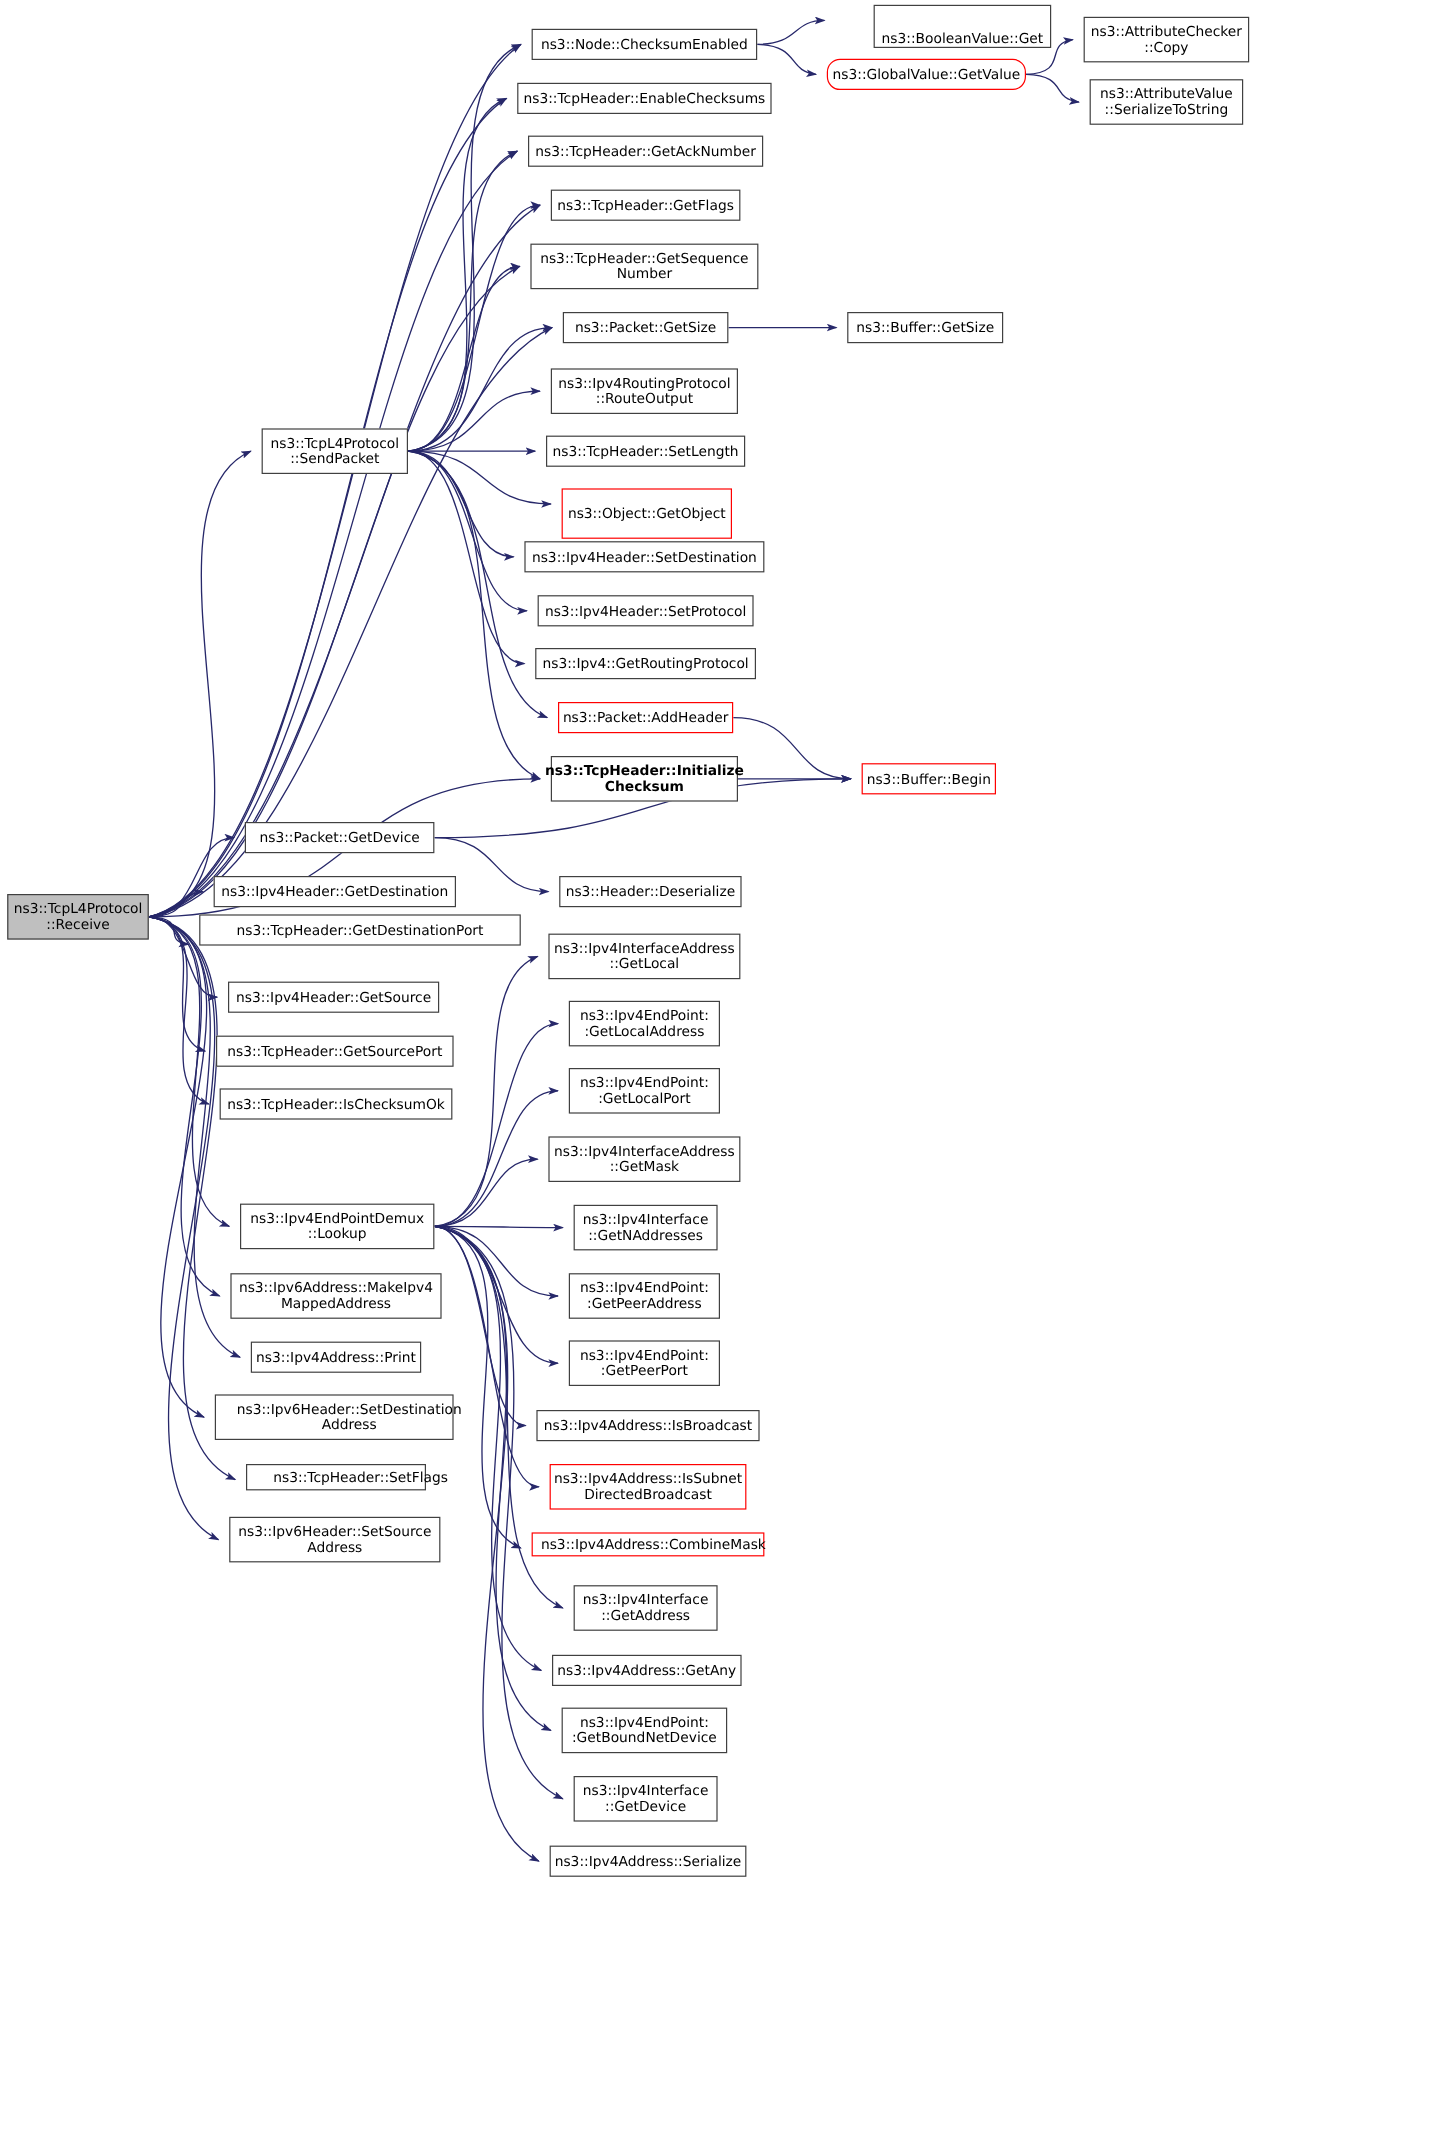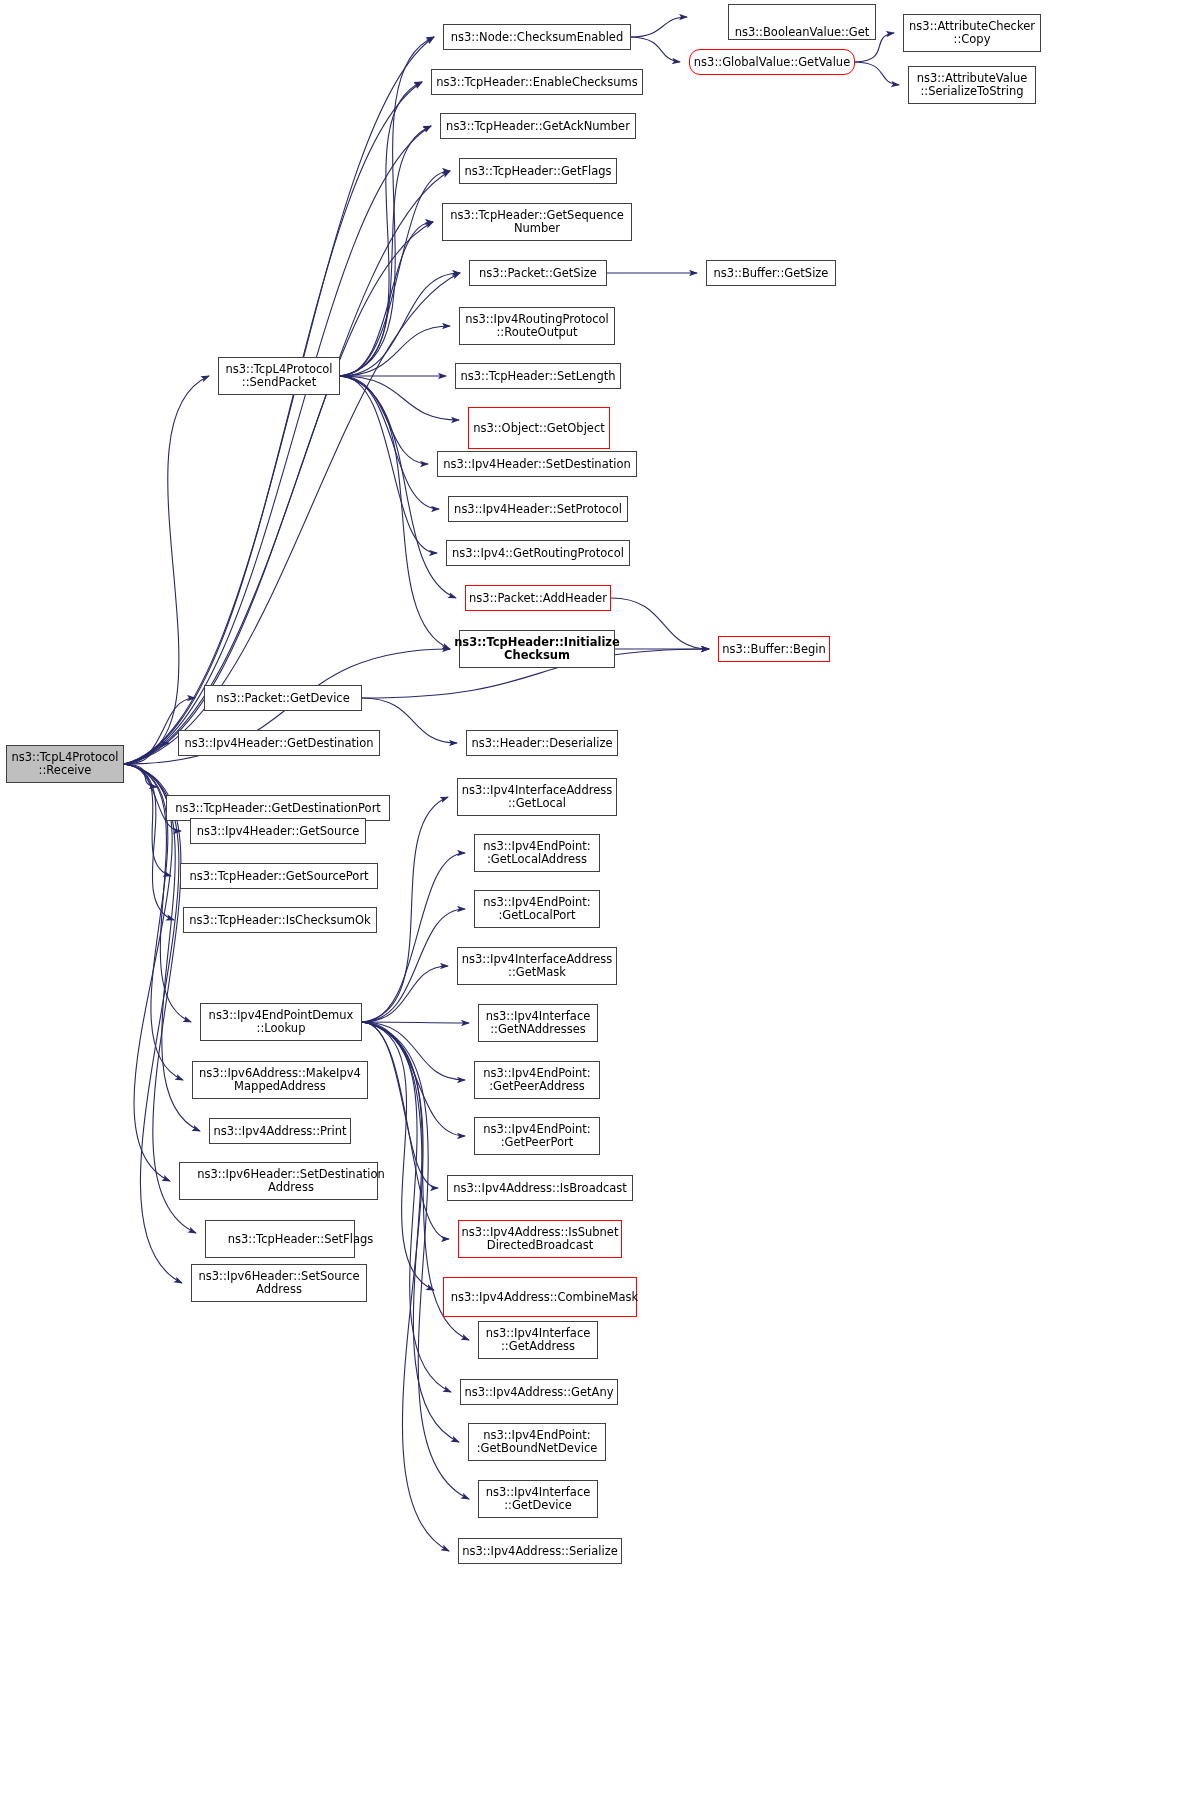--- a/index.html
+++ b/index.html
@@ -146,21 +146,21 @@
       </div>
       <div class="node" style="left: 204px; top: 685px; width: 158px; height: 26px;">
         <span>ns3::Packet::GetDevice</span>
       </div>
       <div class="node" style="left: 466px; top: 730px; width: 152px; height: 26px;">
         <span>ns3::Header::Deserialize</span>
       </div>
       <div class="node" style="left: 178px; top: 730px; width: 202px; height: 26px;">
         <span>ns3::Ipv4Header::GetDestination</span>
       </div>
-      <div class="node" style="left: 166px; top: 795px; width: 224px; height: 26px;">
+      <div class="node" style="left: 166px; top: 762px; width: 268px; height: 26px;">
         <span>ns3::TcpHeader::GetDestinationPort</span>
       </div>
       <div class="node" style="left: 190px; top: 818px; width: 176px; height: 26px;">
         <span>ns3::Ipv4Header::GetSource</span>
       </div>
       <div class="node" style="left: 180px; top: 863px; width: 198px; height: 26px;">
         <span>ns3::TcpHeader::GetSourcePort</span>
       </div>
       <div class="node" style="left: 183px; top: 907px; width: 194px; height: 26px;">
         <span>ns3::TcpHeader::IsChecksumOk</span>
@@ -197,21 +197,21 @@
         <span>ns3::Ipv4EndPoint:
 :GetPeerPort</span>
       </div>
       <div class="node" style="left: 447px; top: 1175px; width: 186px; height: 26px;">
         <span>ns3::Ipv4Address::IsBroadcast</span>
       </div>
       <div class="node red" style="left: 458px; top: 1220px; width: 164px; height: 38px;">
         <span>ns3::Ipv4Address::IsSubnet
 DirectedBroadcast</span>
       </div>
-      <div class="node red" style="left: 443px; top: 1277px; width: 194px; height: 40px; padding-left: 12px;">
+      <div class="node red" style="left: 443px; top: 1277px; width: 194px; height: 20px; padding-left: 12px;">
         <span>ns3::Ipv4Address::CombineMask</span>
       </div>
       <div class="node" style="left: 478px; top: 1321px; width: 120px; height: 38px;">
         <span>ns3::Ipv4Interface
 ::GetAddress</span>
       </div>
       <div class="node" style="left: 460px; top: 1379px; width: 158px; height: 26px;">
         <span>ns3::Ipv4Address::GetAny</span>
       </div>
       <div class="node" style="left: 468px; top: 1423px; width: 138px; height: 38px;">
@@ -229,21 +229,21 @@
         <span>ns3::Ipv6Address::MakeIpv4
 MappedAddress</span>
       </div>
       <div class="node" style="left: 209px; top: 1118px; width: 142px; height: 26px;">
         <span>ns3::Ipv4Address::Print</span>
       </div>
       <div class="node" style="left: 179px; top: 1162px; width: 199px; height: 38px; padding-left: 28px;">
         <span>ns3::Ipv6Header::SetDestination
 Address</span>
       </div>
-      <div class="node" style="left: 205px; top: 1220px; width: 150px; height: 38px; padding-left: 44px;">
+      <div class="node" style="left: 205px; top: 1220px; width: 150px; height: 22px; padding-left: 44px;">
         <span>ns3::TcpHeader::SetFlags</span>
       </div>
       <div class="node" style="left: 191px; top: 1264px; width: 176px; height: 38px;">
         <span>ns3::Ipv6Header::SetSource
 Address</span>
       </div>
       <div class="node" style="left: 728px; top: 4px; width: 148px; height: 36px; align-items: flex-end;">
         <span>ns3::BooleanValue::Get</span>
       </div>
       <div class="node red" style="left: 689px; top: 49px; width: 166px; height: 26px; border-radius: 11px;">

